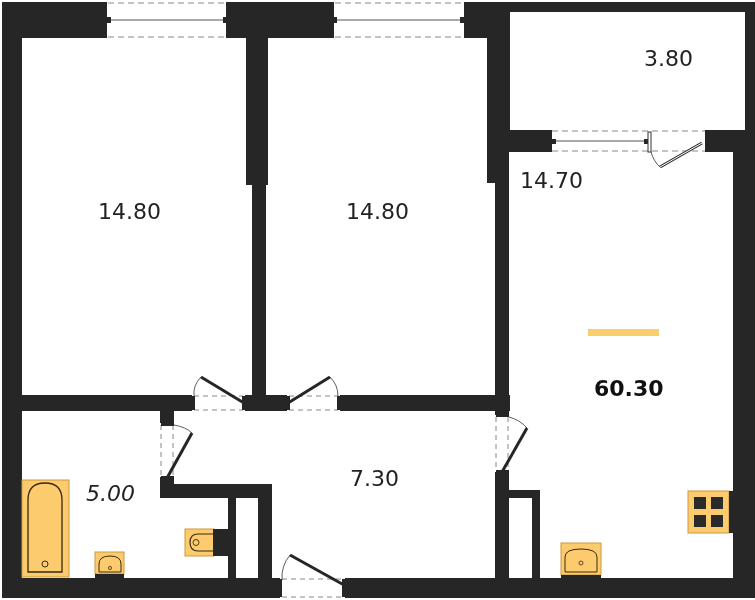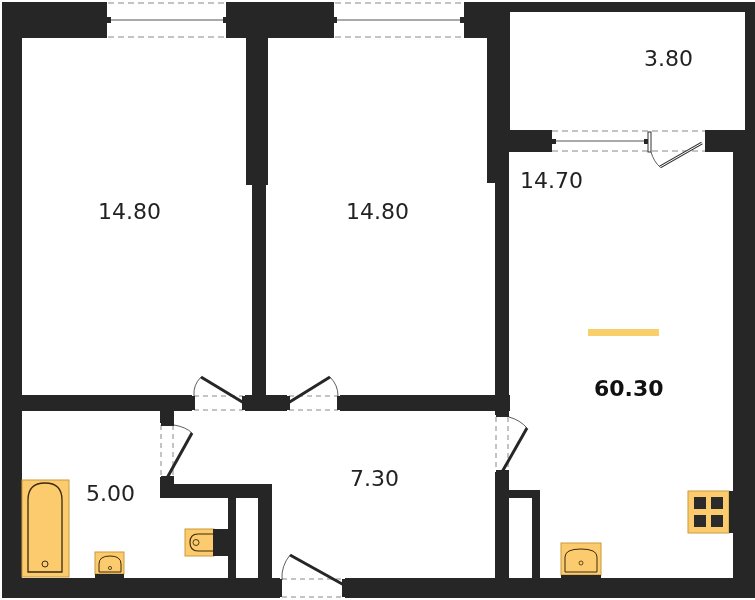--- a/index.html
+++ b/index.html
@@ -181,17 +181,17 @@
     <rect x="711" y="497" width="12" height="12" fill="#2b2b2b"></rect>
     <rect x="694" y="515" width="12" height="12" fill="#2b2b2b"></rect>
     <rect x="711" y="515" width="12" height="12" fill="#2b2b2b"></rect>
   </g>
 </svg>
 
 <div class="label" style="left:98px; top:201px;">14.80</div>
 <div class="label" style="left:346px; top:201px;">14.80</div>
 <div class="label" style="left:604px; top:48px;margin-left:40px;">3.80</div>
 <div class="label" style="left:520px; top:170px;">14.70</div>
-<div class="label" style="left:86px; top:483px;">5.00</div>
+<div class="label" style="left:86px; top:483px;font-style:italic;">5.00</div>
 <div class="label" style="left:350px; top:468px;">7.30</div>
 
 <div class="total-bar" style="left:588px; top:329px; width:71px; background:#F9CF6B;"></div>
 <div class="total" style="left:594px; top:342px;margin-top:36px;">60.30</div>
 
 </body></html>

